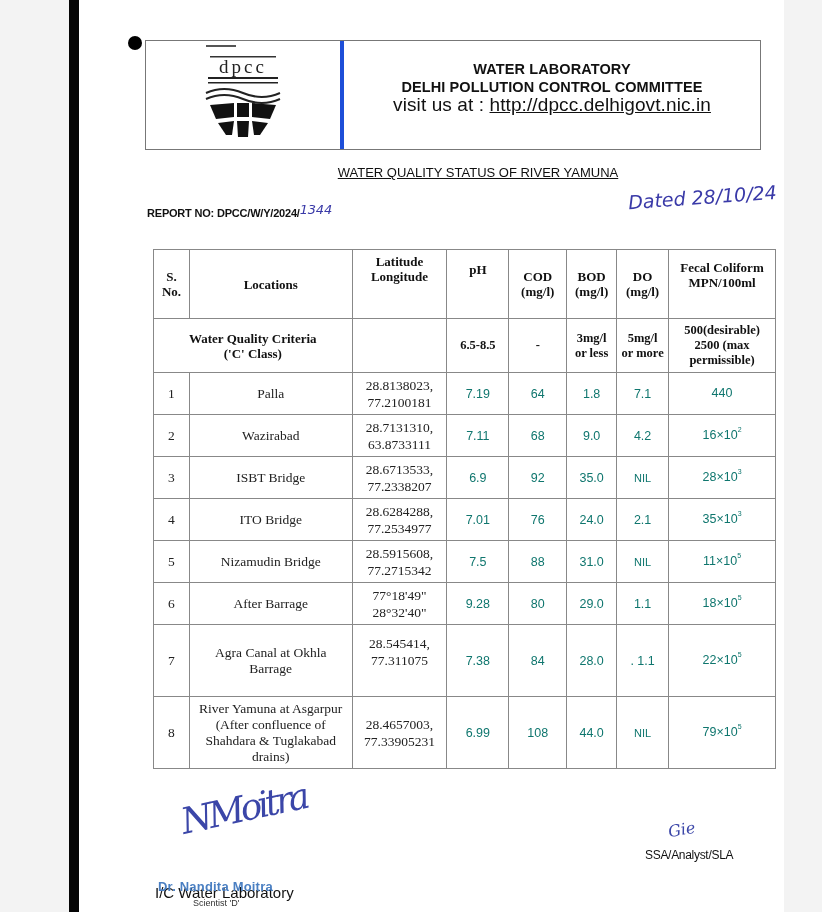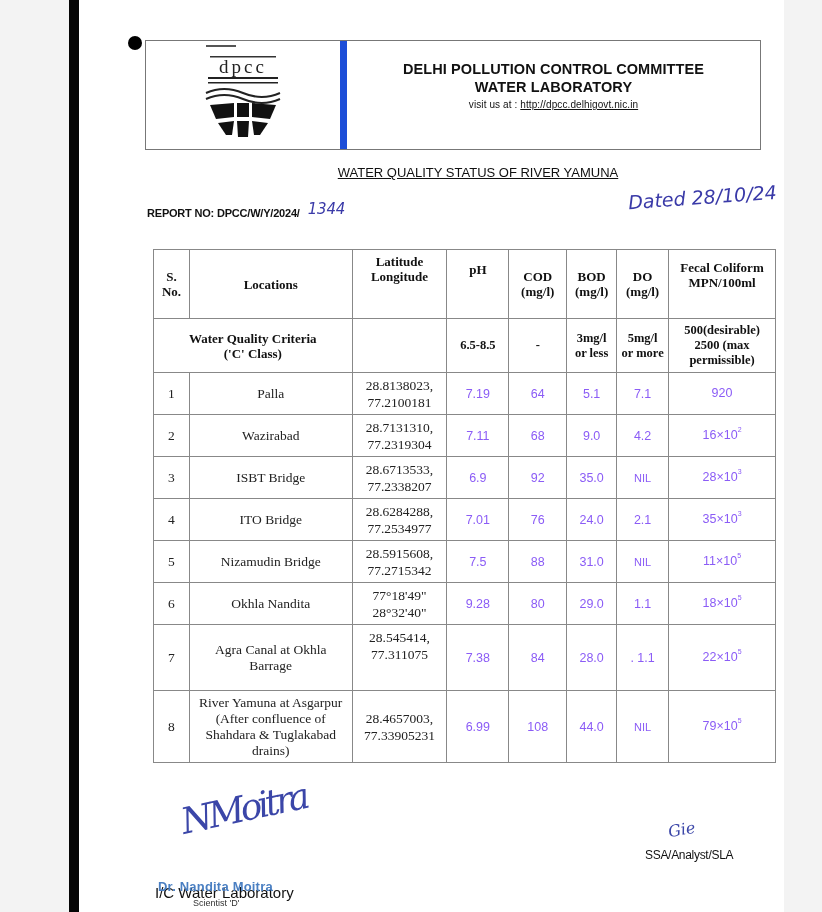--- a/index.html
+++ b/index.html
@@ -17,59 +17,59 @@
   }
   .bullet {
     position: absolute; left: 128px; top: 36px; width: 14px; height: 14px;
     border-radius: 50%; background: #000;
   }
   .letterhead {
     position: absolute; left: 145px; top: 40px; width: 616px; height: 110px;
     border: 1px solid #777; box-sizing: border-box; display: flex;
   }
   .lh-logo {
-    width: 194px; border-right: 7px solid #1d4ed8; position: relative;
+    width: 194px; border-right: 4px solid #1d4ed8; position: relative;
   }
   .lh-text {
     flex: 1; text-align: center; padding-top: 19px; font-size: 14.5px; line-height: 18px;
     font-weight: bold; letter-spacing: 0.1px;
   }
   .lh-text .line { display: block; }
   .lh-text sup { font-size: 9px; }
-  .lh-text .visit { font-weight: normal; font-size: 10px; }
+  .lh-text .visit { font-weight: normal; font-size: 19px; }
   .lh-text .visit a { color: #111; text-decoration: underline; }
   .title {
     position: absolute; left: 140px; width: 676px; top: 165px; text-align: center;
     font-size: 13px; font-weight: normal; text-decoration: underline;
   }
   .report {
     position: absolute; left: 147px; top: 204px; font-size: 11px; font-weight: bold; line-height: 17px;
     font-family: "Liberation Sans", sans-serif; letter-spacing: -0.2px;
   }
   .hand {
     font-family: "DejaVu Sans", sans-serif; color: #3a3aa8; font-weight: normal; font-style: italic;
   }
-  .report-no-hand { font-size: 15px; margin-left: 8px; position: relative; top: -3px; }
+  .report-no-hand { font-size: 13px; position: relative; top: -3px; }
   .dated {
     position: absolute; left: 628px; top: 186px; font-size: 19px; transform: rotate(-4deg);
   }
   table.wq {
     position: absolute; left: 153px; top: 249px; width: 623px;
     border-collapse: collapse; font-size: 12.5px;
   }
   table.wq td, table.wq th {
     border: 1px solid #888; text-align: center; vertical-align: middle; padding: 0 2px;
   }
   table.wq th {
     font-family: "Liberation Serif", serif; font-weight: bold; font-size: 13px; line-height: 15px; height: 56px;
   }
   .crit td { font-family: "Liberation Serif", serif; font-weight: bold; font-size: 12.5px; line-height: 15px; height: 53px; }
   .crit .crit-label { font-size: 13px; }
   .serif { font-family: "Liberation Serif", serif; font-size: 13.5px; color: #222; }
-  .sans { font-family: "Liberation Sans", sans-serif; font-size: 12.5px; color: #8b5cf6; }
+  .sans { font-family: "Liberation Sans", sans-serif; font-size: 12.5px; color: #0f766e; }
   .coord { line-height: 17px; }
   tr.r42 td { height: 41px; }
   tr.r62 td { height: 61px; }
   tr.r72 td { height: 71px; }
   .loc-long { line-height: 16px; }
   sup.exp { font-size: 7px; position: relative; top: -2px; }
   .sig-left {
     position: absolute; left: 180px; top: 788px; font-size: 36px; color: #3b46a8;
     font-family: "DejaVu Serif", serif; font-style: italic; transform: rotate(-12deg); letter-spacing: -4px;
   }
@@ -101,22 +101,22 @@
       <path d="M60 58 Q78 50 97 58 T134 58" stroke="#222" stroke-width="2" fill="none"></path>
       <path d="M64 64 L88 62 L88 76 L70 78 Z" fill="#111"></path>
       <path d="M106 62 L130 64 L124 78 L106 76 Z" fill="#111"></path>
       <path d="M91 62 L103 62 L103 76 L91 76 Z" fill="#111"></path>
       <path d="M72 82 L88 80 L86 94 L80 94 Z" fill="#111"></path>
       <path d="M106 80 L122 82 L114 94 L108 94 Z" fill="#111"></path>
       <path d="M91 80 L103 80 L102 96 L92 96 Z" fill="#111"></path>
     </svg>
   </div>
   <div class="lh-text">
+    <span class="line">WATER LABORATORY</span>
     <span class="line">DELHI POLLUTION CONTROL COMMITTEE</span>
-    <span class="line">WATER LABORATORY</span>
     <span class="line visit"><span>visit us at : </span><a>http://dpcc.delhigovt.nic.in</a></span>
   </div>
 </div>
 
 <div class="title">WATER QUALITY STATUS OF RIVER YAMUNA</div>
 
 <div class="report">
   <div><span>REPORT NO: DPCC/W/Y/2024/</span><span class="hand report-no-hand">1344</span></div>
 </div>
 <div class="dated hand">Dated 28/10/24</div>
@@ -152,28 +152,28 @@
     <td><span>5mg/l</span><br><span>or more</span></td>
     <td><span>500(desirable)</span><br><span>2500 (max</span><br><span>permissible)</span></td>
   </tr>
 
   <tr class="r42">
     <td class="serif">1</td>
     <td class="serif">Palla</td>
     <td class="serif coord"><span>28.8138023,</span><br><span>77.2100181</span></td>
     <td class="sans">7.19</td>
     <td class="sans">64</td>
-    <td class="sans">5.1</td>
+    <td class="sans">1.8</td>
     <td class="sans">7.1</td>
-    <td class="sans"><span>920</span><sup class="exp"></sup></td>
+    <td class="sans"><span>440</span><sup class="exp"></sup></td>
   </tr>
   <tr class="r42">
     <td class="serif">2</td>
     <td class="serif">Wazirabad</td>
-    <td class="serif coord"><span>28.7131310,</span><br><span>77.2319304</span></td>
+    <td class="serif coord"><span>28.7131310,</span><br><span>63.8733111</span></td>
     <td class="sans">7.11</td>
     <td class="sans">68</td>
     <td class="sans">9.0</td>
     <td class="sans">4.2</td>
     <td class="sans"><span>16×10</span><sup class="exp">2</sup></td>
   </tr>
   <tr class="r42">
     <td class="serif">3</td>
     <td class="serif">ISBT Bridge</td>
     <td class="serif coord"><span>28.6713533,</span><br><span>77.2338207</span></td>
@@ -198,32 +198,32 @@
     <td class="serif">Nizamudin Bridge</td>
     <td class="serif coord"><span>28.5915608,</span><br><span>77.2715342</span></td>
     <td class="sans">7.5</td>
     <td class="sans">88</td>
     <td class="sans">31.0</td>
     <td class="sans" style="font-size:11px">NIL</td>
     <td class="sans"><span>11×10</span><sup class="exp">5</sup></td>
   </tr>
   <tr class="r42">
     <td class="serif">6</td>
-    <td class="serif">Okhla Nandita</td>
+    <td class="serif">After Barrage</td>
     <td class="serif coord"><span>77°18'49"</span><br><span>28°32'40"</span></td>
     <td class="sans">9.28</td>
     <td class="sans">80</td>
     <td class="sans">29.0</td>
     <td class="sans">1.1</td>
     <td class="sans"><span>18×10</span><sup class="exp">5</sup></td>
   </tr>
   <tr class="r62">
     <td class="serif">7</td>
     <td class="serif loc-long"><span>Agra Canal at Okhla</span><br><span>Barrage</span></td>
-    <td class="serif coord" style="vertical-align:top;padding-top:4px"><span>28.545414,</span><br><span>77.311075</span></td>
+    <td class="serif coord" style="vertical-align:top;padding-top:10px"><span>28.545414,</span><br><span>77.311075</span></td>
     <td class="sans">7.38</td>
     <td class="sans">84</td>
     <td class="sans">28.0</td>
     <td class="sans">. 1.1</td>
     <td class="sans"><span>22×10</span><sup class="exp">5</sup></td>
   </tr>
   <tr class="r72">
     <td class="serif">8</td>
     <td class="serif loc-long"><span>River Yamuna at Asgarpur</span><br><span>(After confluence of</span><br><span>Shahdara &amp; Tuglakabad</span><br><span>drains)</span></td>
     <td class="serif coord"><span>28.4657003,</span><br><span>77.33905231</span></td>

